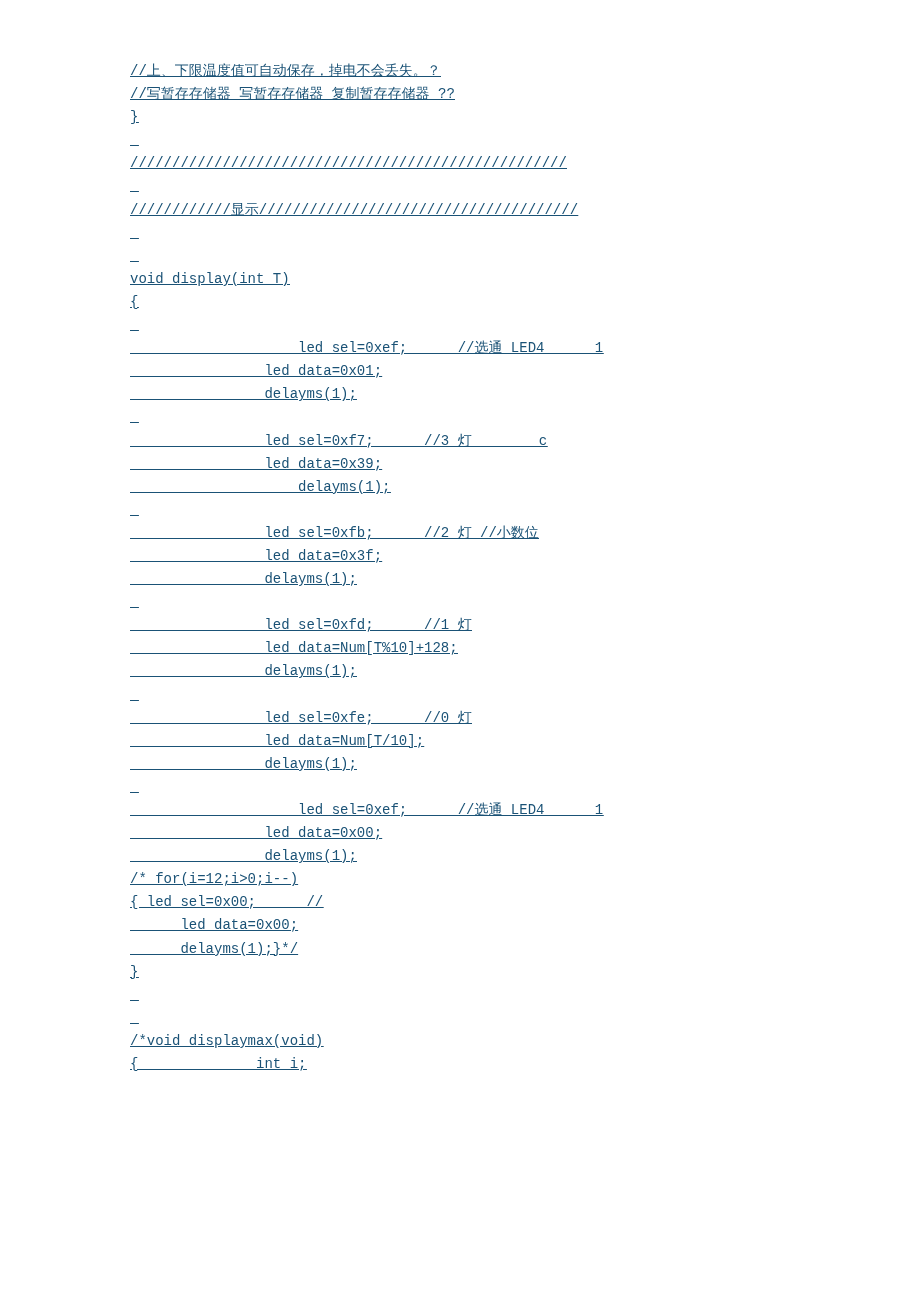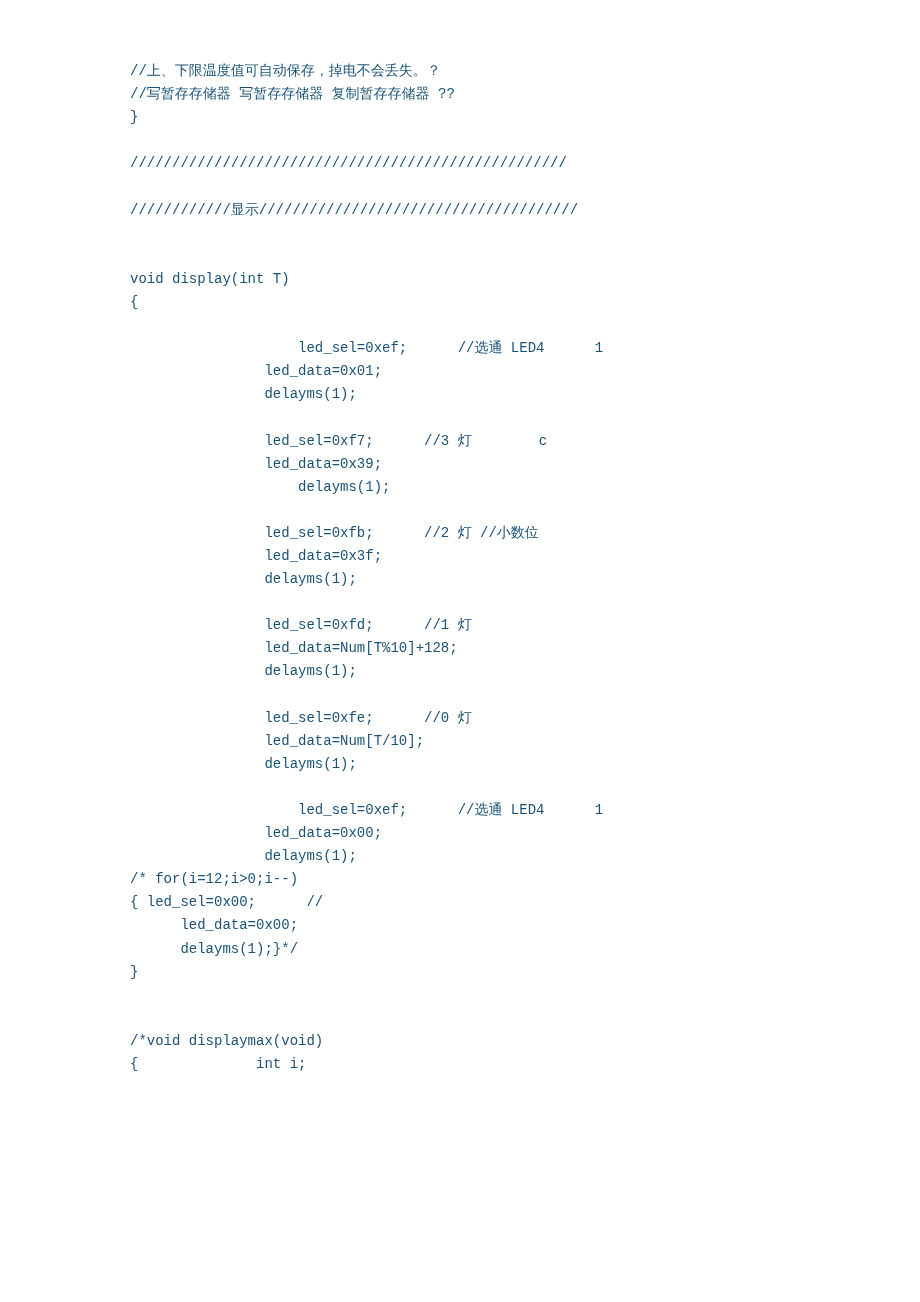--- a/index.html
+++ b/index.html
@@ -1,18 +1,19 @@
 <!DOCTYPE html>
 <html><head>
   <meta charset="utf-8">
   <style>
     * {
       margin: 0;
       padding: 0;
       box-sizing: border-box;
+      text-decoration: underline;
     }
 
     body {
       background-color: #ffffff;
       font-family: 'Courier New', Courier, monospace;
       font-size: 14px;
       color: #1a5276;
       width: 920px;
       min-height: 1302px;
       padding: 60px 0 60px 130px;

